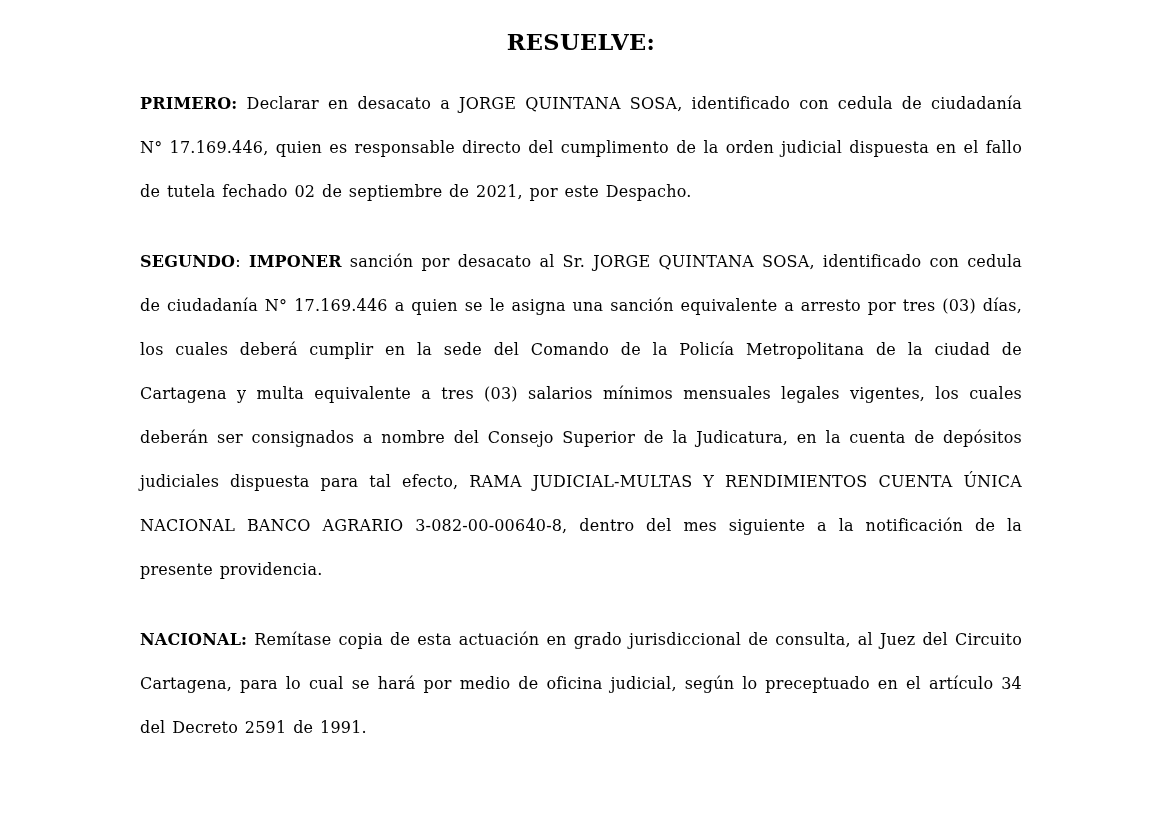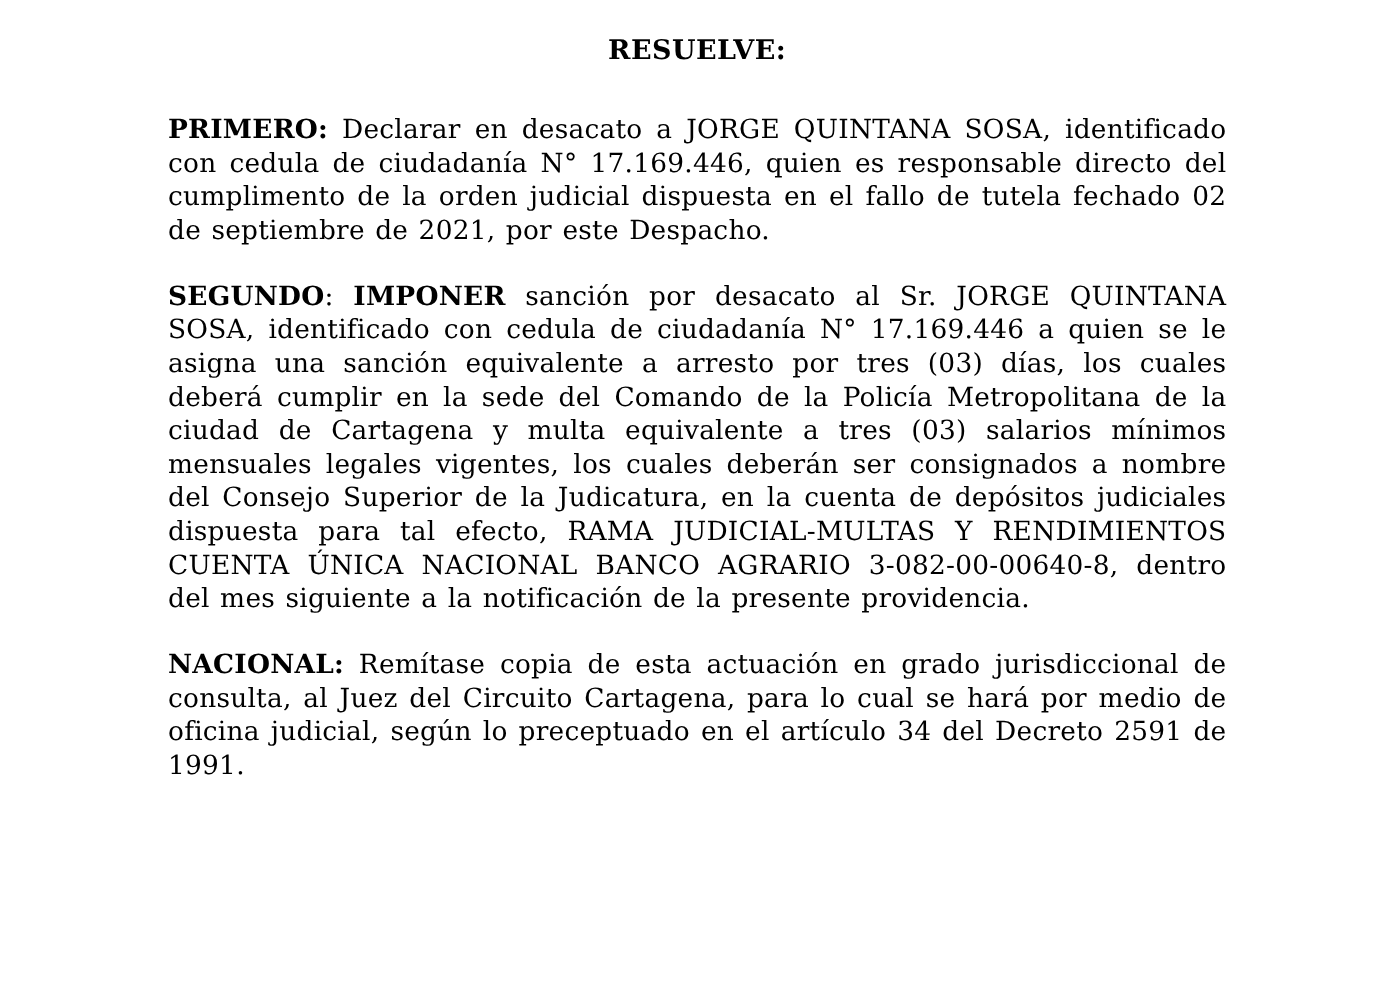--- a/index.html
+++ b/index.html
@@ -20,26 +20,26 @@
     height: 819px;
     padding: 26px 137px 0 140px;
     background: #ffffff;
   }
   .doc-title {
     text-align: center;
     font-weight: bold;
     font-size: 22.5px;
     line-height: 33px;
     letter-spacing: 0.4px;
-    margin: 0 0 35px 0;
+    margin: 0 0 23px 0;
   }
   .para {
     text-align: justify;
-    font-size: 22px;
-    line-height: 28px;
+    font-size: 16px;
+    line-height: 44px;
     letter-spacing: 0.2px;
     word-spacing: 1.5px;
     margin: 0 0 26px 0;
   }
   .b {
     font-weight: bold;
   }
 </style>
 </head>
 <body>

